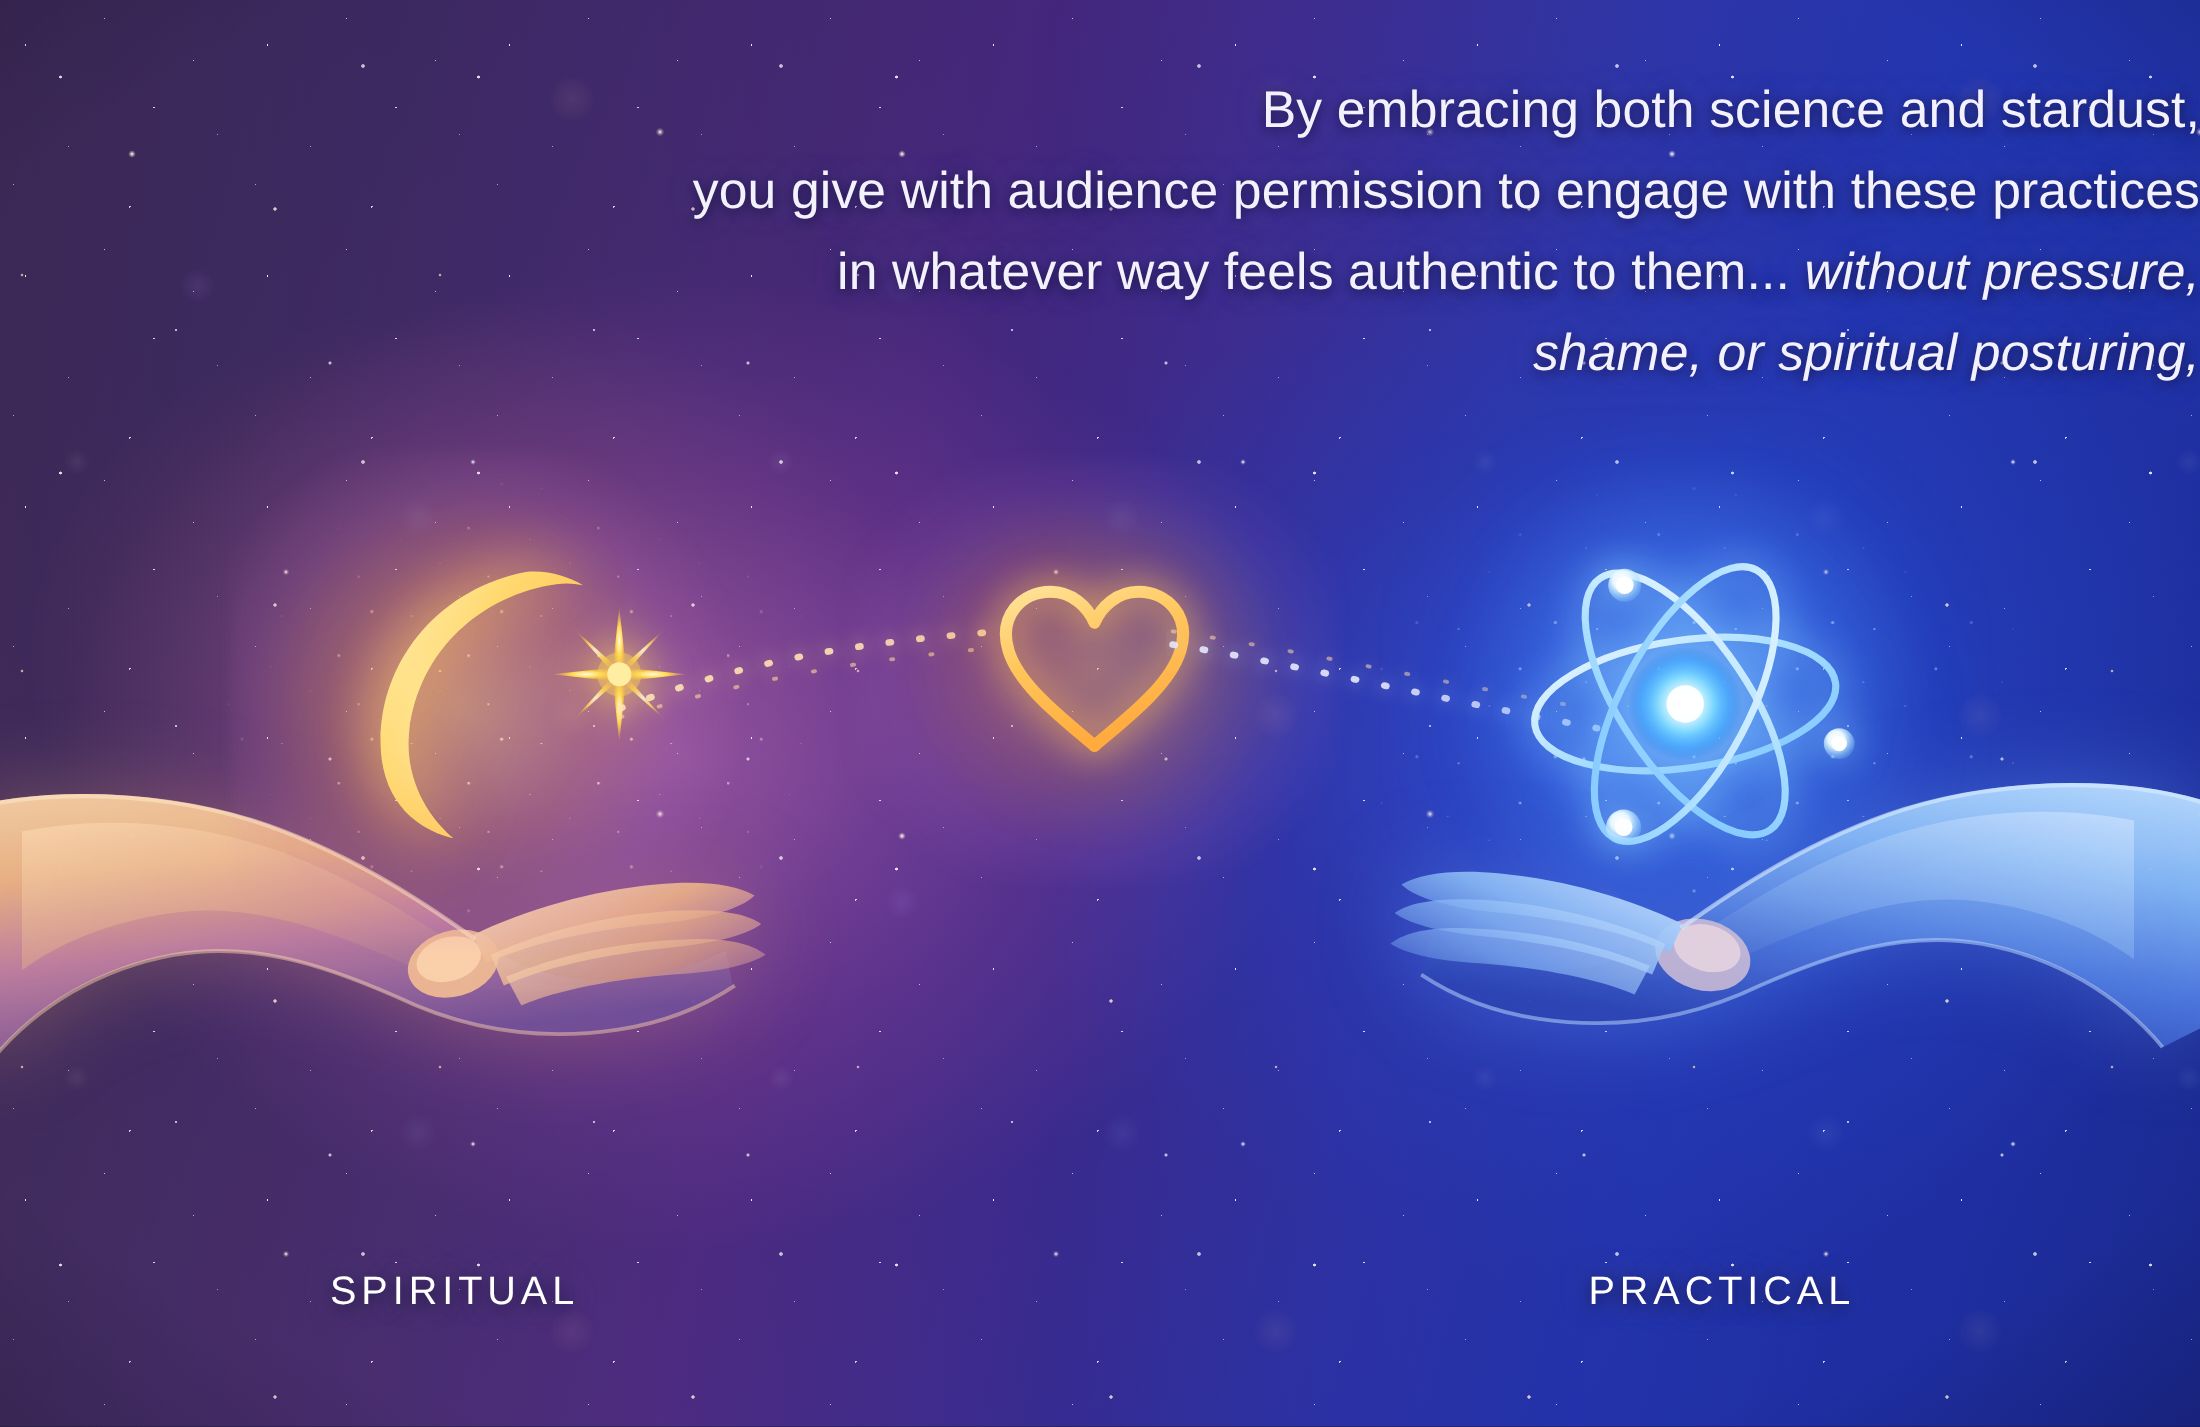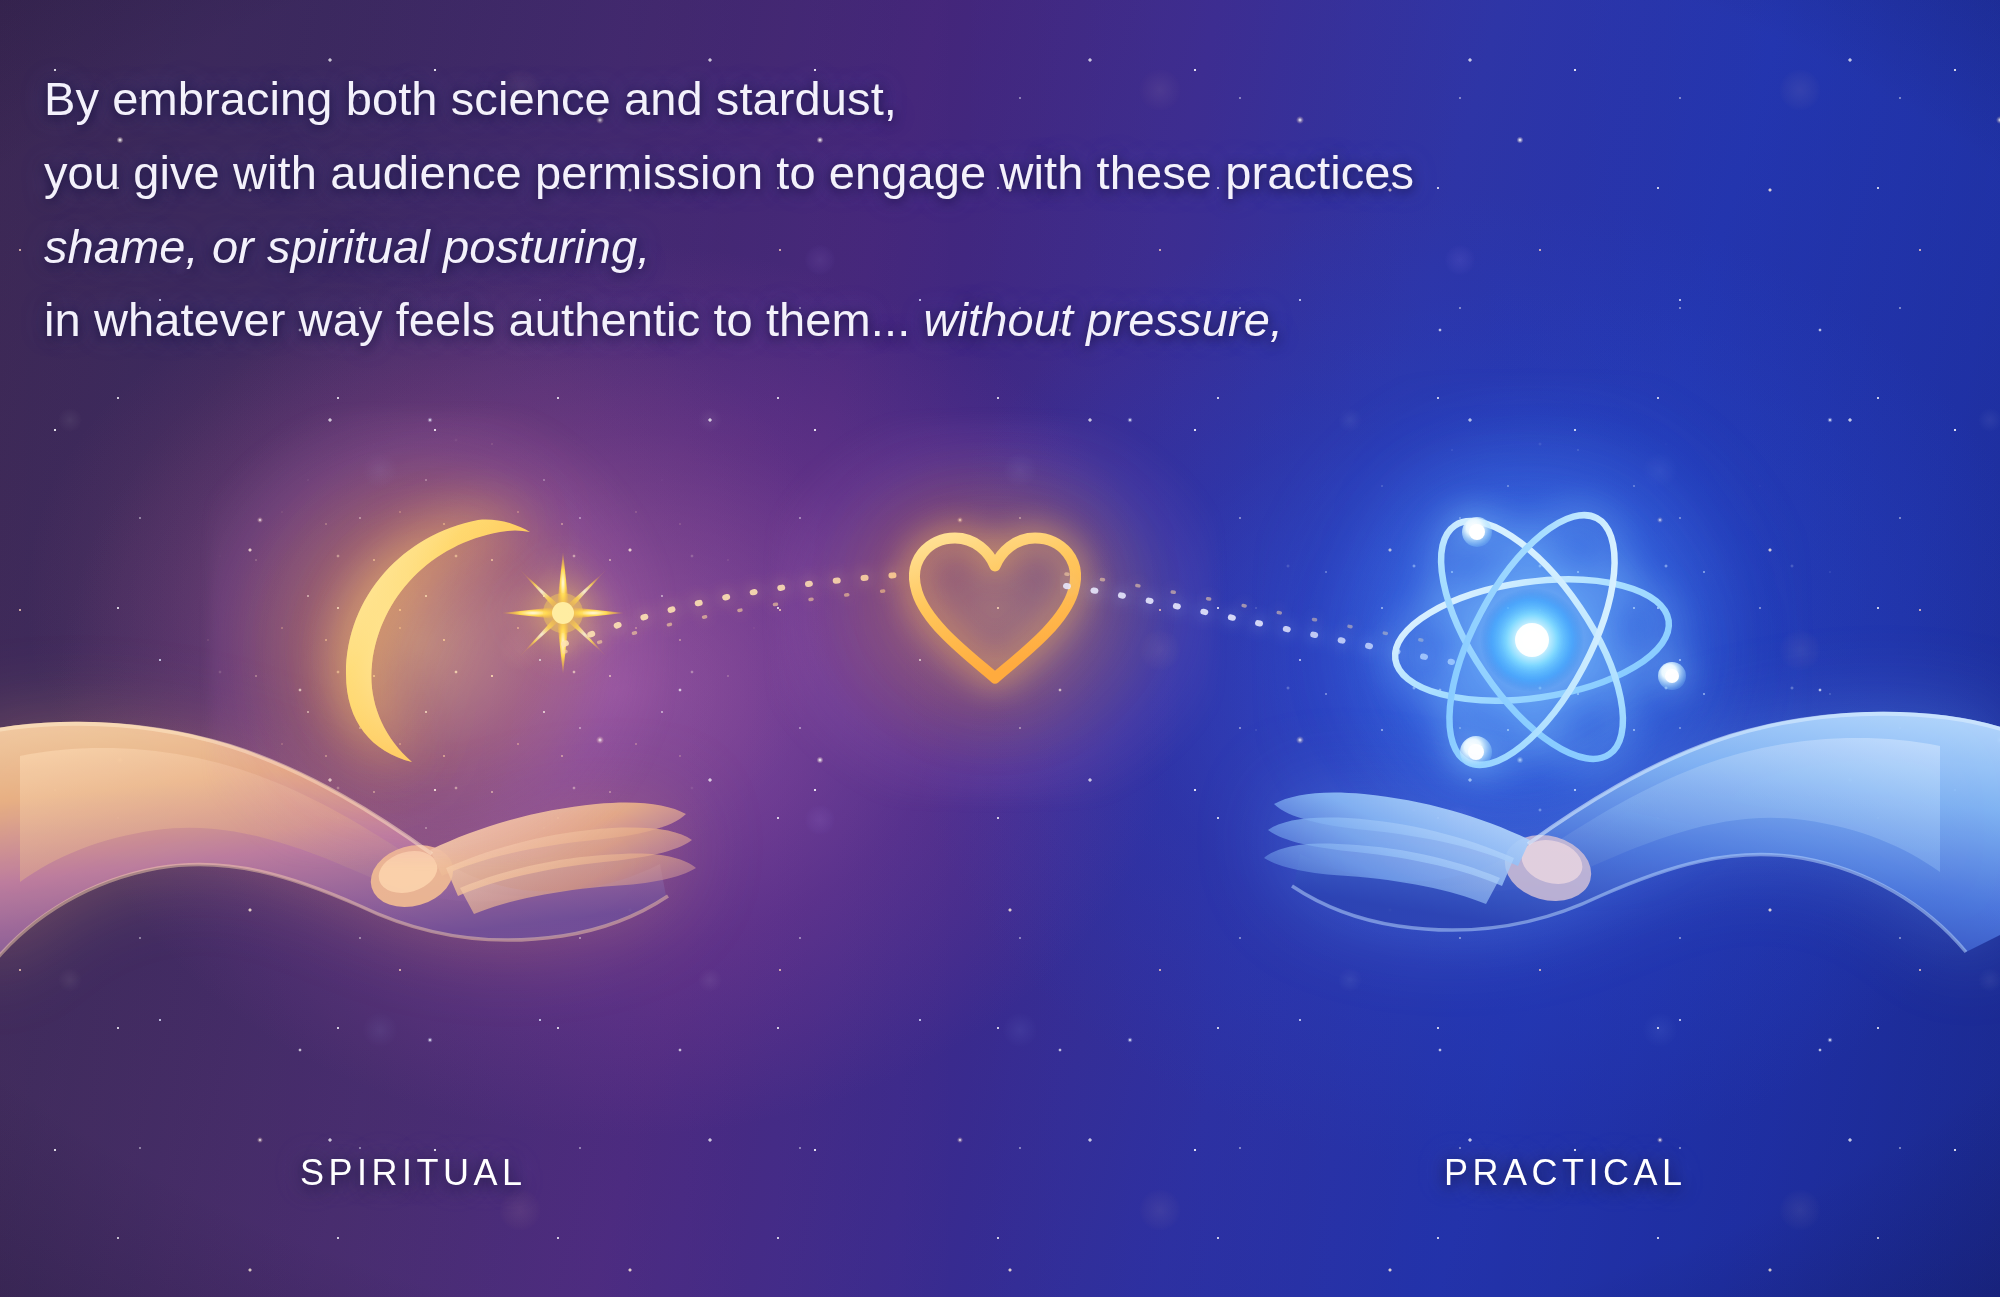--- a/index.html
+++ b/index.html
@@ -121,21 +121,21 @@
     background-size:126px 122px;
     background-repeat:repeat;
     -webkit-mask-image:radial-gradient(ellipse 50% 48% at 48% 42%, rgba(0,0,0,1) 0%, rgba(0,0,0,.55) 55%, rgba(0,0,0,0) 86%);
             mask-image:radial-gradient(ellipse 50% 48% at 48% 42%, rgba(0,0,0,1) 0%, rgba(0,0,0,.55) 55%, rgba(0,0,0,0) 86%);
     opacity:.95;
   }
 
   
   #quote{
     position:absolute; left:0; top:62px; width:2000px;
-    text-align:left;
+    text-align:right;
     color:#f3f1fb;
     font-size:47px;
     line-height:1.57;
     letter-spacing:.1px;
     text-shadow:0 2px 12px rgba(10,6,40,.85), 0 0 26px rgba(120,130,255,.35);
     white-space:nowrap;
     padding-left:44px;
   }
   #quote .line{ display:block; }
   #quote em{ font-style:italic; }
@@ -433,20 +433,20 @@
     <path d="M 796 262 C 756 214, 698 180, 632 168 C 562 156, 498 176, 430 206
              C 376 232, 308 248, 228 236 C 188 230, 152 216, 122 196" fill="none" stroke="#bedcff" stroke-width="3.5" opacity="0.5"></path>
   </svg>
 
   <div id="tint"></div>
   <div id="vignette"></div>
 
   <div id="quote">
     <span class="line"><span>By embracing both science and stardust,</span></span>
     <span class="line"><span>you give with audience permission to engage with these practices</span></span>
+    <span class="line"><span>in whatever way feels authentic to them... </span><em>without pressure,</em></span>
     <span class="line"><em>shame, or spiritual posturing,</em></span>
-    <span class="line"><span>in whatever way feels authentic to them... </span><em>without pressure,</em></span>
   </div>
 
   <div class="caption" id="caption-spiritual">SPIRITUAL</div>
   <div class="caption" id="caption-practical">PRACTICAL</div>
 
 </div>
 
 </body></html>

